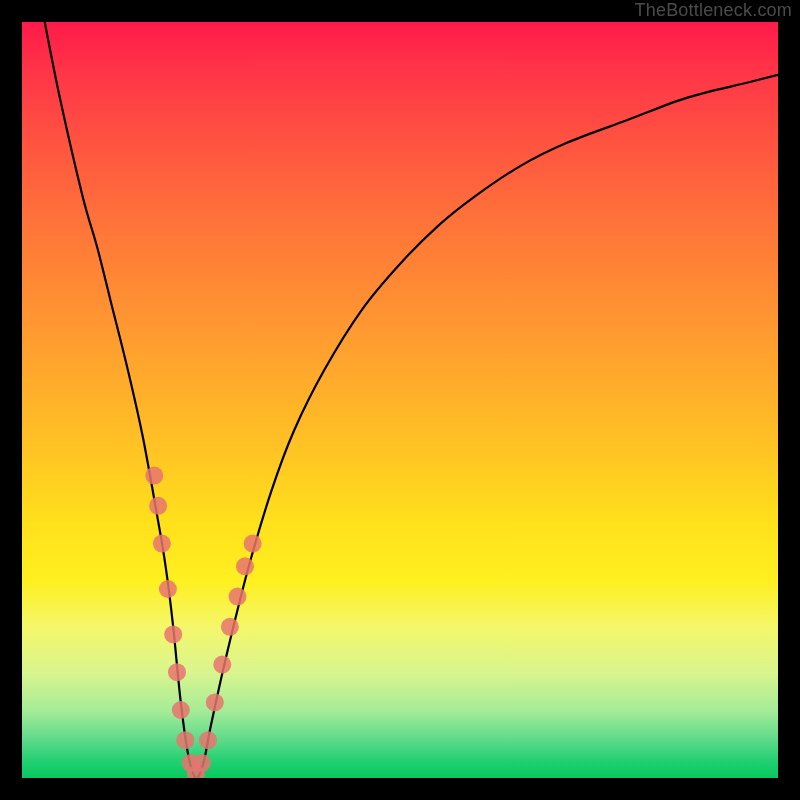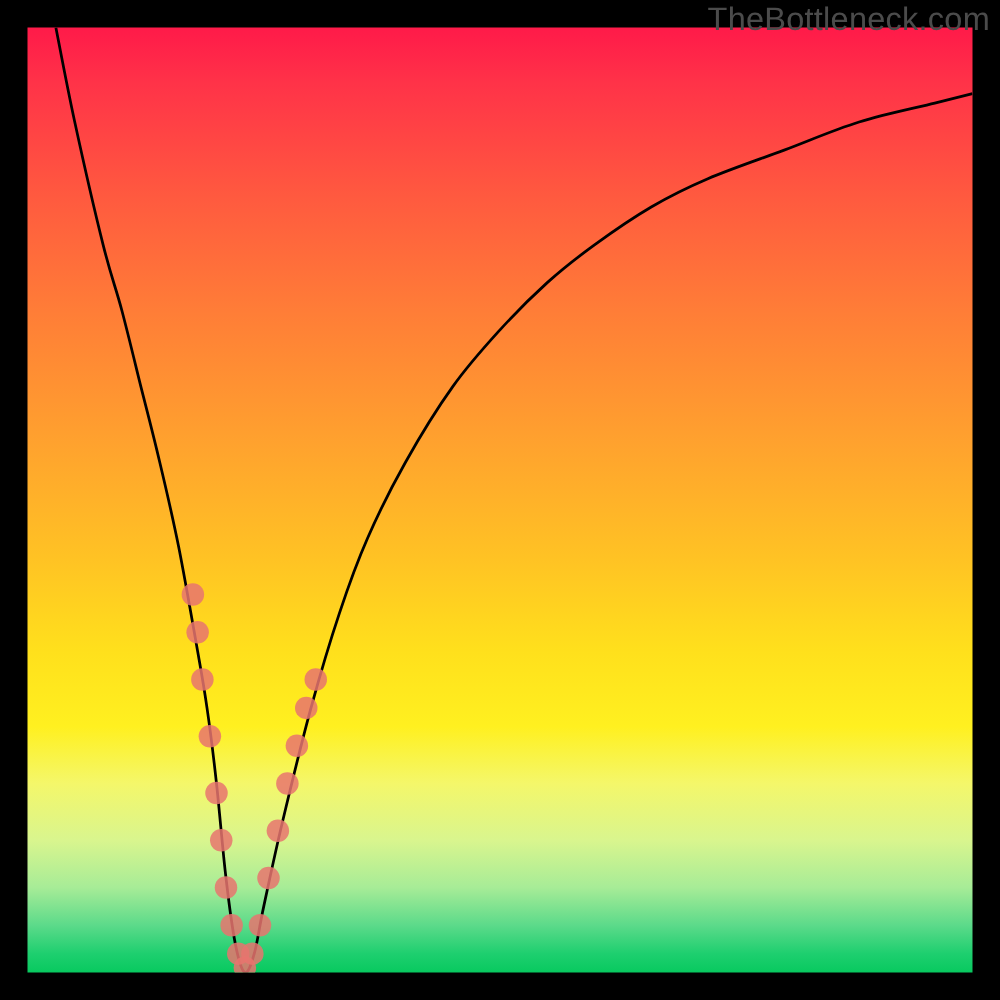--- a/index.html
+++ b/index.html
@@ -33,21 +33,21 @@
       #5cda8a 95%,
       #1ecf6f 98%,
       #08c95f 100%
     );
   }
   .watermark {
     position: absolute;
     top: 0px;
     right: 8px;
     color: #4b4b4b;
-    font-size: 26px;
+    font-size: 18px;
     font-weight: 400;
     letter-spacing: 0.2px;
     z-index: 10;
     user-select: none;
   }
   svg.curve {
     position: absolute;
     left: 22px;
     top: 22px;
     width: 756px;

